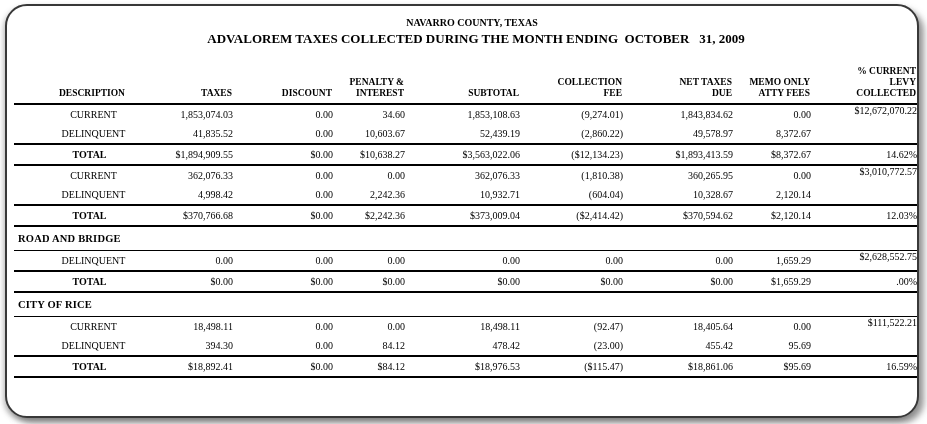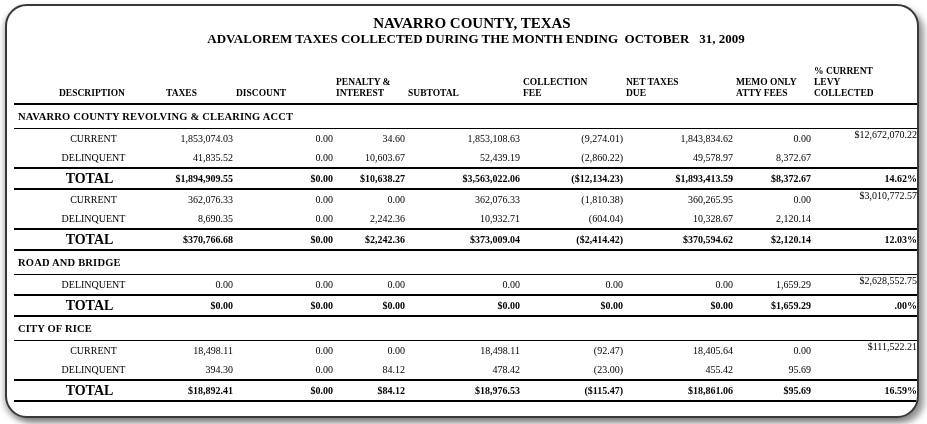--- a/index.html
+++ b/index.html
@@ -14,35 +14,35 @@
     position: absolute;
     left: 5px; top: 4px;
     width: 910px; height: 410px;
     background: #fff;
     border: 2px solid #383838;
     border-radius: 22px;
     box-shadow: 5px 5px 6px rgba(70,70,70,.55), -2px 3px 5px rgba(90,90,90,.35);
     overflow: hidden;
   }
   .titles { text-align: center; padding-top: 9px; }
-  .doc-title   { font-size: 15px; font-weight: bold; line-height: 16px; white-space: pre; margin-left: 20px; }
+  .doc-title   { font-size: 10px; font-weight: bold; line-height: 16px; white-space: pre; margin-left: 20px; }
   .doc-subtitle{ font-size: 13px; font-weight: bold; line-height: 15px; white-space: pre; margin-left: 28px; }
 
   .content { padding-left: 7px; }
   table.tax {
     border-collapse: collapse;
     table-layout: fixed;
     width: 904px;
     margin-top: 3px;
   }
   th, td { white-space: nowrap; overflow: visible; }
   thead th {
     font-size: 9.5px;
     font-weight: bold;
-    text-align: left;
+    text-align: right;
     vertical-align: bottom;
     white-space: pre-line;
     line-height: 11px;
     height: 50px;
     padding: 0 2px 4px 2px;
     border-bottom: 2px solid #000;
   }
   thead th.desc { text-align: center; padding-left: 8px; }
 
   td.num { text-align: right; font-size: 10px; padding-right: 1px; }
@@ -54,23 +54,22 @@
     letter-spacing: .2px;
     padding: 6px 0 6px 4px;
     border-bottom: 1px solid #000;
   }
   tr.data-row td { height: 19px; }
   tr.data-row td.label { padding-left: 9px; }
   tr.total-row td {
     height: 19px;
     border-top: 2px solid #000;
     border-bottom: 2px solid #000;
-    font-weight: bold;
-  }
-  tr.total-row td.label { font-weight: bold; padding-left: 1px; font-size: 14px; }
+  }
+  tr.total-row td.label { font-weight: bold; padding-left: 1px; font-size: 10px; }
   td.levy { position: relative; margin-top: 16px; }
   td.levy span { position: relative; top: -4px; }
 </style>
 </head>
 <body>
 
 <div class="page">
   <div class="titles">
     <div class="doc-title">NAVARRO COUNTY, TEXAS</div>
     <div class="doc-subtitle">ADVALOREM TAXES COLLECTED DURING THE MONTH ENDING  OCTOBER   31, 2009</div>
@@ -101,23 +100,20 @@
             <th>NET TAXES
 DUE</th>
             <th>MEMO ONLY
 ATTY FEES</th>
             <th>% CURRENT
 LEVY
 COLLECTED</th>
           </tr>
       </thead>
       <tbody>
-          <tr class="section-row">
-            <td colspan="9">NAVARRO COUNTY REVOLVING &amp; CLEARING ACCT</td>
-          </tr>
           <tr class="data-row">
             <td class="label">CURRENT</td>
             <td class="num">1,853,074.03</td>
             <td class="num">0.00</td>
             <td class="num">34.60</td>
             <td class="num">1,853,108.63</td>
             <td class="num">(9,274.01)</td>
             <td class="num">1,843,834.62</td>
             <td class="num">0.00</td>
             <td class="num levy"><span>$12,672,070.22</span></td>
@@ -150,21 +146,21 @@
             <td class="num">0.00</td>
             <td class="num">0.00</td>
             <td class="num">362,076.33</td>
             <td class="num">(1,810.38)</td>
             <td class="num">360,265.95</td>
             <td class="num">0.00</td>
             <td class="num levy"><span>$3,010,772.57</span></td>
           </tr>
           <tr class="data-row">
             <td class="label">DELINQUENT</td>
-            <td class="num">8,690.35</td>
+            <td class="num">4,998.42</td>
             <td class="num">0.00</td>
             <td class="num">2,242.36</td>
             <td class="num">10,932.71</td>
             <td class="num">(604.04)</td>
             <td class="num">10,328.67</td>
             <td class="num">2,120.14</td>
             <td class="num"></td>
           </tr>
           <tr class="total-row">
             <td class="label">TOTAL</td>

